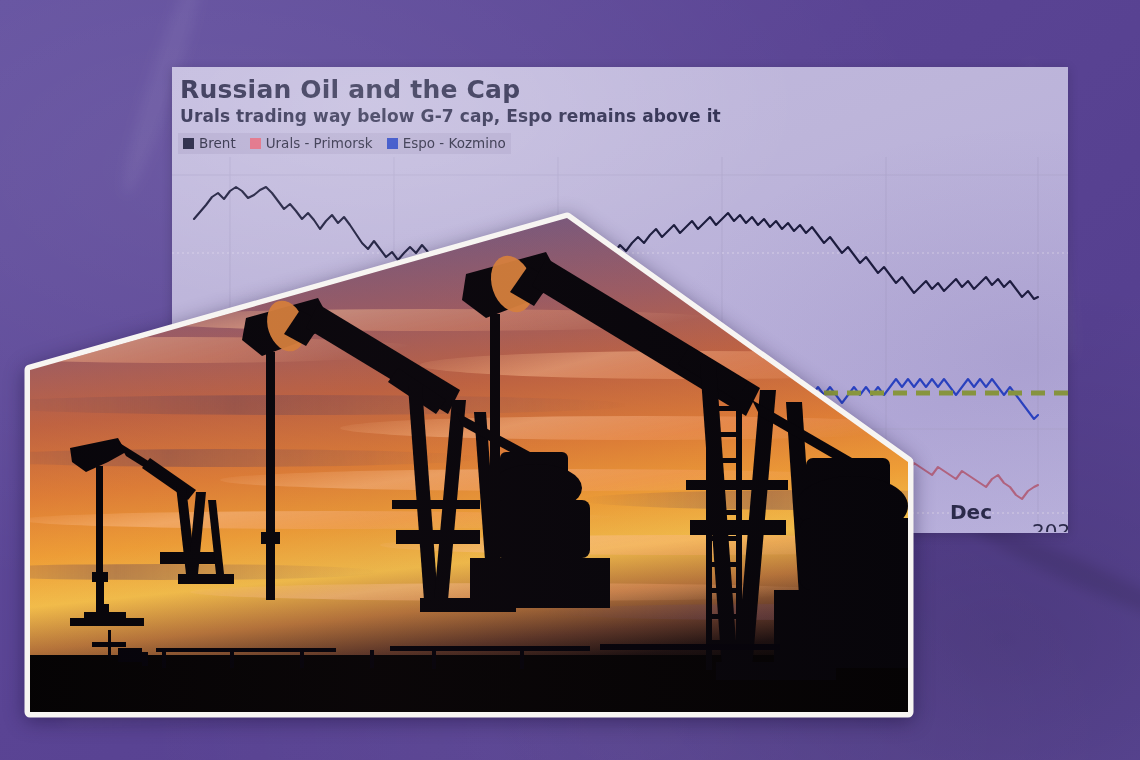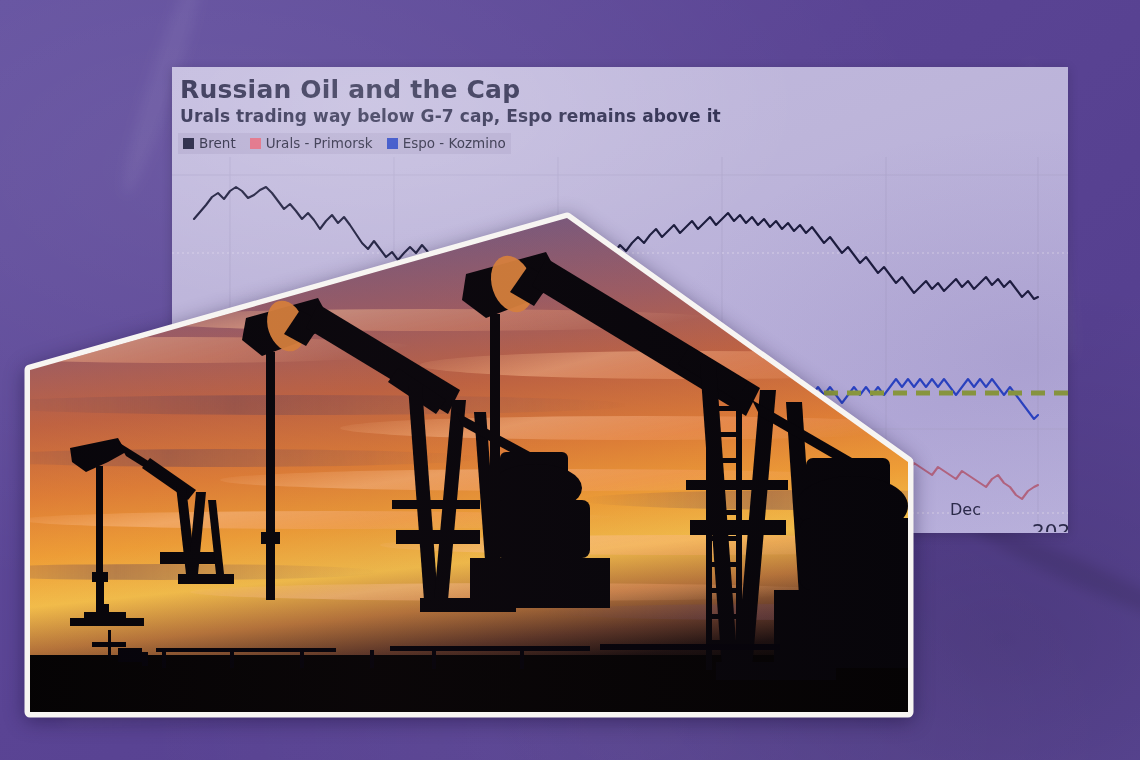--- a/index.html
+++ b/index.html
@@ -61,22 +61,23 @@
   }
   .legend .item { display:flex; align-items:center; gap:5px; }
   .legend .swatch { width:11px; height:11px; display:block; }
   .legend .lbl { font-size:13.5px; color:#26253f; white-space:nowrap; }
 
   
   #plot { position:absolute; left:0; top:90px; width:896px; height:376px; }
   #plot svg { display:block; width:100%; height:100%; }
 
   .x-tick-label {
-    position:absolute; font-size:16px; color:#2b2a4a;
+    position:absolute; font-size:20px; color:#2b2a4a;
     white-space:nowrap;
+    font-weight:bold;
   }
   .x-year-label {
     position:absolute; font-size:20px; color:#2b2a4a;
     white-space:nowrap; overflow:hidden; height:13px;text-decoration:underline;
   }
 
   
   #photo-wrap {
     position:absolute; left:0px; top:200px; width:930px; height:530px;
     filter:drop-shadow(0 4px 10px rgba(20,8,50,.45));

